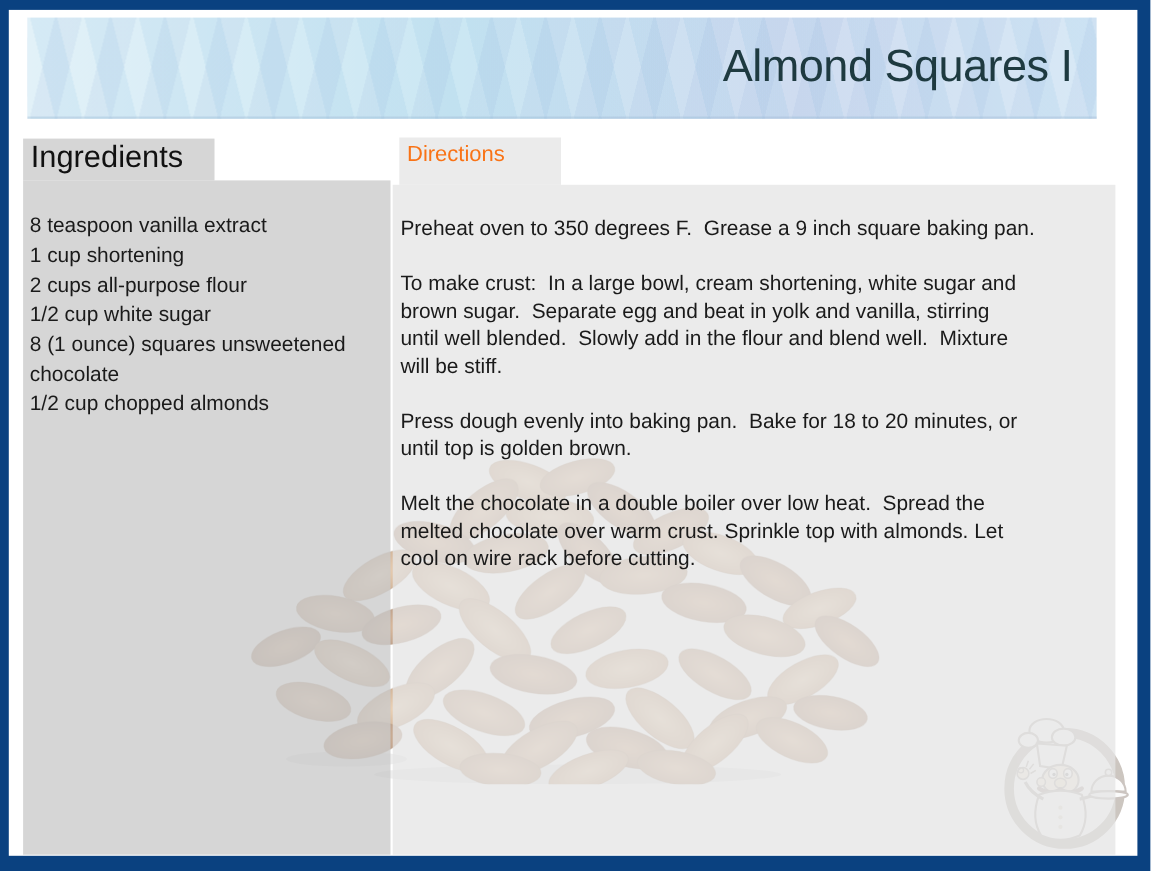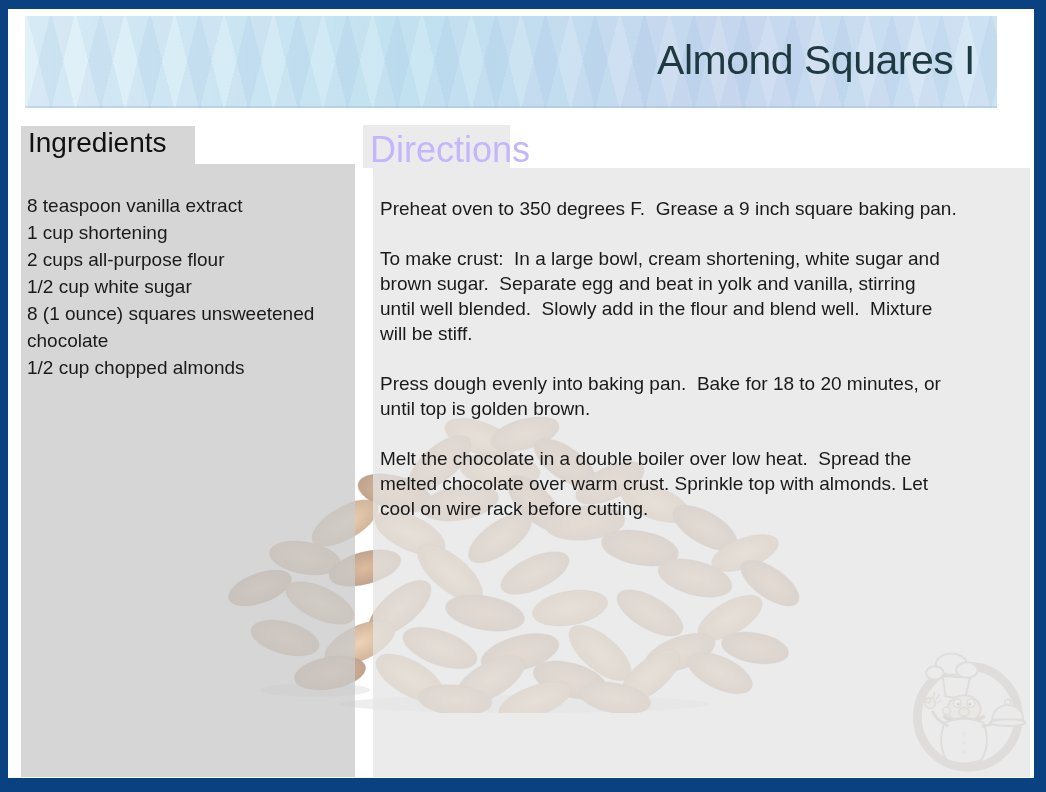--- a/index.html
+++ b/index.html
@@ -36,23 +36,23 @@
   .ing-head span{ display:block; padding:1px 0 0 7px; font-size:28px; color:#111; }
   .ing-body{
     position:absolute; left:21px; top:164px; width:334px; height:613px; z-index:2;
     background:rgba(202,202,202,0.78); box-sizing:border-box;
     padding:28px 8px 0 6px; font-size:19px; line-height:27px; color:#1a1a1a;
   }
   .dir-head{
     position:absolute; left:363px; top:125px; width:147px; height:43px; z-index:2;
     background:rgba(228,228,228,0.75);
   }
-  .dir-head span{ display:block; padding:4px 0 0 7px; font-size:36px; color:#c4b5fd; }
+  .dir-head span{ display:block; padding:4px 0 0 7px; font-size:20px; color:#f97316; }
   .dir-body{
-    position:absolute; left:373px; top:168px; width:657px; height:609px; z-index:2;
+    position:absolute; left:357px; top:168px; width:657px; height:609px; z-index:2;
     background:rgba(228,228,228,0.75); box-sizing:border-box;
     padding:28px 0 0 7px; font-size:19px; line-height:25px; color:#1a1a1a;
     overflow:hidden;
   }
   .para{ margin:0 0 25px 0; white-space:pre; }
 </style>
 </head>
 <body>
 
 <div class="page">

